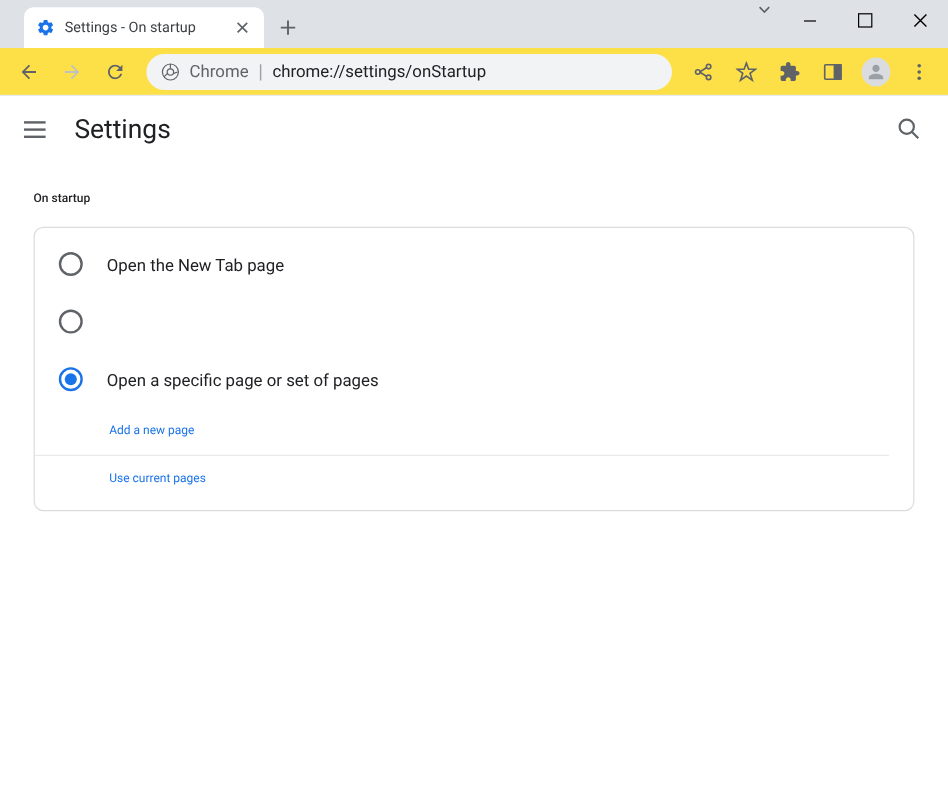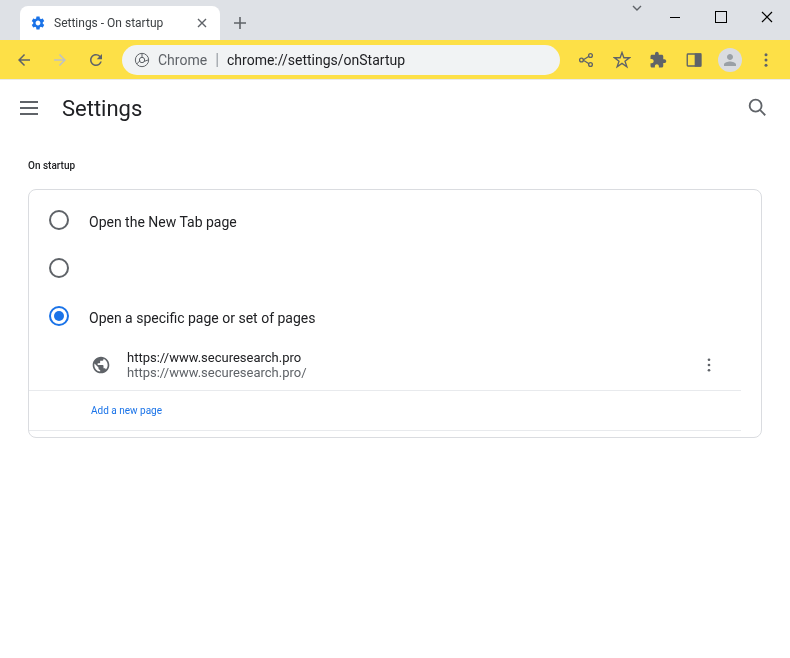--- a/index.html
+++ b/index.html
@@ -191,33 +191,16 @@
       <div class="radio-btn"></div>
       <div class="radio-label">Open the New Tab page</div>
     </div>
     <div class="radio-row">
       <div class="radio-btn"></div>
     </div>
     <div class="radio-row">
       <div class="radio-btn selected"></div>
       <div class="radio-label">Open a specific page or set of pages</div>
     </div>
-    <div class="page-entry">
-      <span class="globe-icon">
-        <svg width="20" height="20" viewBox="0 0 24 24" fill="#5f6368">
-            <path d="M12 2C6.48 2 2 6.48 2 12s4.48 10 10 10 10-4.48 10-10S17.52 2 12 2zm-1 17.93c-3.95-.49-7-3.85-7-7.93 0-.62.08-1.21.21-1.79L9 15v1c0 1.1.9 2 2 2v1.93zm6.9-2.54c-.26-.81-1-1.39-1.9-1.39h-1v-3c0-.55-.45-1-1-1H8v-2h2c.55 0 1-.45 1-1V7h2c1.1 0 2-.9 2-2v-.41c2.93 1.19 5 4.06 5 7.41 0 2.08-.8 3.97-2.1 5.39z"></path>
-          </svg>
-      </span>
-      <div class="page-info">
-        <div class="page-title">https://www.securesearch.pro</div>
-        <div class="page-url">https://www.securesearch.pro/</div>
-      </div>
-      <div class="page-more">
-        <svg width="18" height="18" viewBox="0 0 24 24" fill="#5f6368">
-            <circle cx="12" cy="5" r="1.8"></circle>
-            <circle cx="12" cy="12" r="1.8"></circle>
-            <circle cx="12" cy="19" r="1.8"></circle>
-          </svg>
-      </div>
-    </div>
     <div class="action-link">Add a new page</div>
+    <div class="action-link last">Use current pages</div>
   </div>
 </div>
 
 </body></html>

